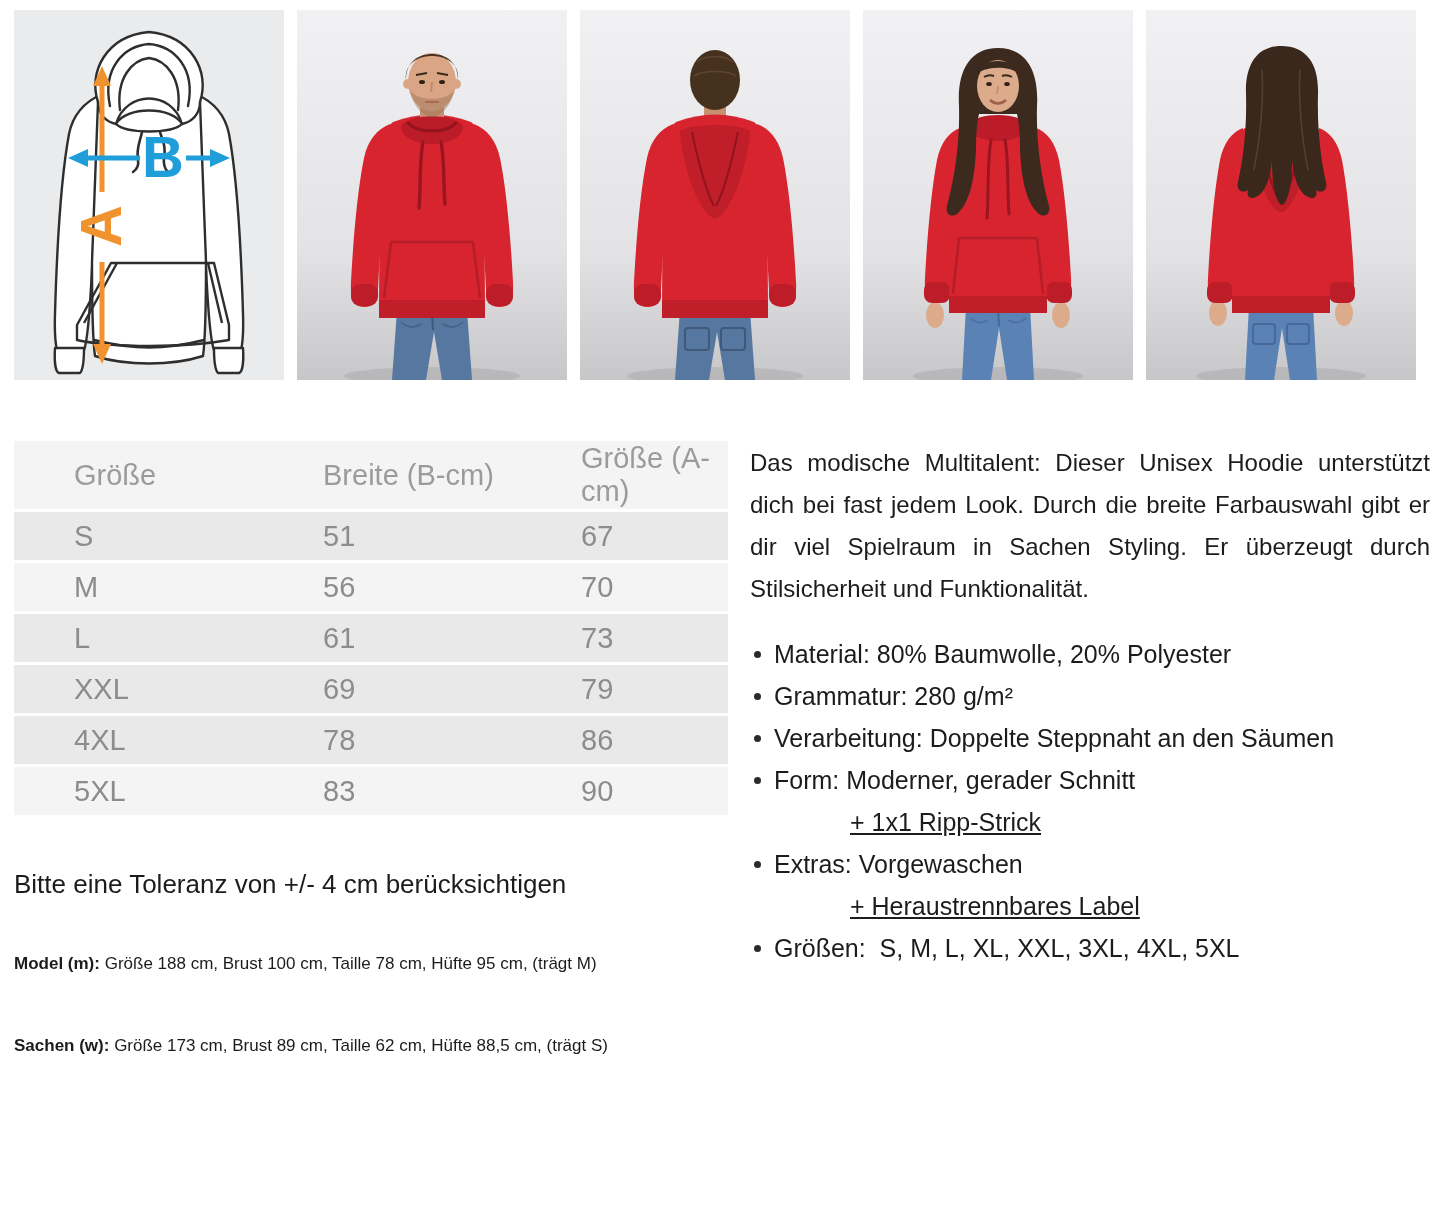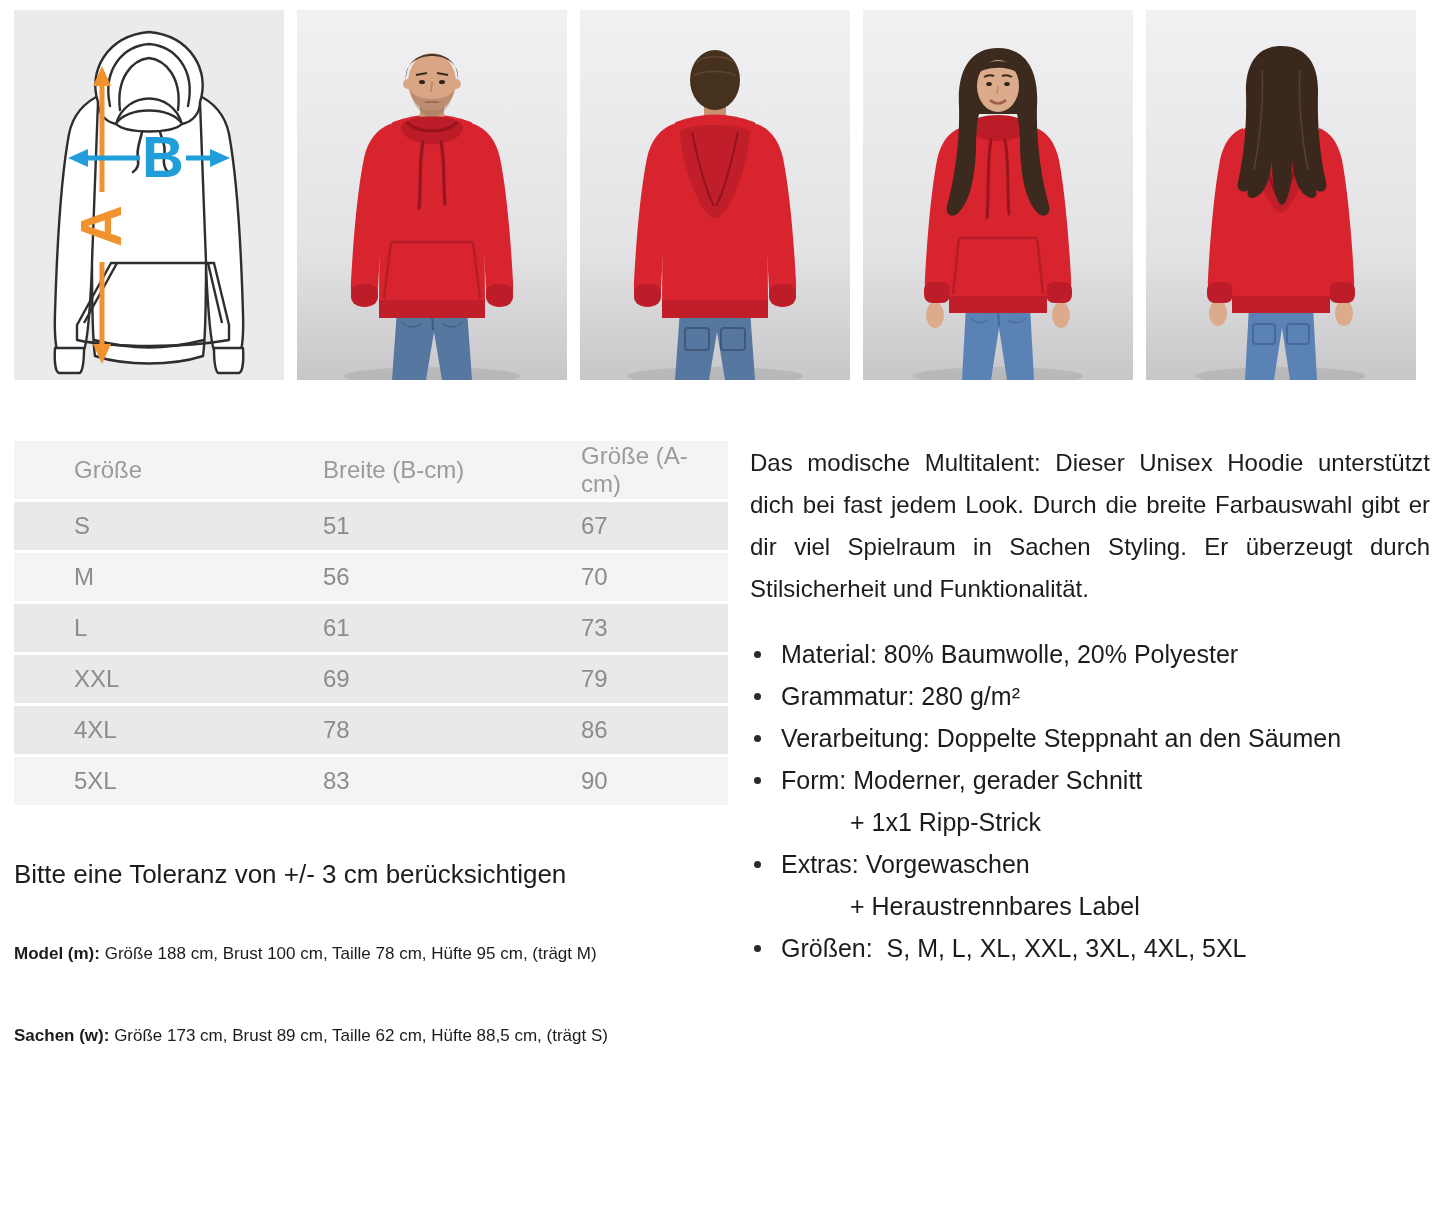--- a/index.html
+++ b/index.html
@@ -10,40 +10,40 @@
   .gallery{position:absolute;left:14px;top:10px;display:flex;gap:13px;}
   .tile{width:270px;height:370px;margin:0;flex:none;}
   .tile svg{display:block;width:270px;height:370px;}
 
   
   .content{position:absolute;left:14px;top:438px;width:1416px;display:flex;align-items:flex-start;}
   .left-col{width:714px;flex:none;}
   .right-col{width:680px;flex:none;margin-left:22px;padding-top:4px;}
 
   
-  table.size{width:714px;border-collapse:separate;border-spacing:0 3px;font-size:24px;table-layout:fixed;}
+  table.size{width:714px;border-collapse:separate;border-spacing:0 3px;font-size:29px;table-layout:fixed;}
   table.size th{font-weight:normal;color:#9b9b9b;background:#f4f4f4;text-align:left;height:46px;}
   table.size td{color:#8c8c8c;height:46px;}
   table.size tr.alt td{background:#e9e9e9;}
   table.size tr.base td{background:#f4f4f4;}
   table.size .c1{width:248px;padding-left:60px;}
   table.size .c2{width:257px;padding-left:0;}
   table.size .c3{padding-left:0;}
 
   .tolerance{margin:46px 0 0 0;font-size:26px;line-height:40px;}
   .model{margin:38px 0 0 0;font-size:17px;line-height:44px;}
   .model b{font-weight:bold;}
 
   .intro{margin:0;font-size:24px;line-height:42px;text-align:justify;}
   .features{list-style:none;margin:23px 0 0 0;padding:0;font-size:25px;line-height:42px;}
-  .features .li-row{display:flex;align-items:center;gap:7px;}
+  .features .li-row{display:flex;align-items:center;}
   .features .dot{flex:none;width:24px;position:relative;height:42px;}
   .features .dot::before{content:"";position:absolute;left:4px;top:18px;width:7px;height:7px;border-radius:50%;background:#2a2a2a;}
   .features .li-text{white-space:pre-wrap;}
-  .features .li-sub{margin-left:100px;white-space:pre-wrap;}
+  .features .li-sub{margin-left:100px;white-space:pre-wrap;text-decoration:underline;}
 </style>
 </head>
 <body>
 
 <div class="page">
 
   <div class="gallery">
 
     <figure class="tile">
       <svg viewBox="0 0 270 370">
@@ -292,21 +292,21 @@
             <td class="c3">86</td>
           </tr>
           <tr class="base">
             <td class="c1">5XL</td>
             <td class="c2">83</td>
             <td class="c3">90</td>
           </tr>
         </tbody>
       </table>
 
-      <p class="tolerance">Bitte eine Toleranz von +/- 3 cm berücksichtigen</p>
+      <p class="tolerance">Bitte eine Toleranz von +/- 4 cm berücksichtigen</p>
 
       <p class="model"><b>Model (m):</b><span> Größe 188 cm, Brust 100 cm, Taille 78 cm, Hüfte 95 cm, (trägt M)</span></p>
 
       <p class="model"><b>Sachen (w):</b><span> Größe 173 cm, Brust 89 cm, Taille 62 cm, Hüfte 88,5 cm, (trägt S)</span></p>
     </div>
 
     <div class="right-col">
       <p class="intro">Das modische Multitalent: Dieser Unisex Hoodie unterstützt dich bei fast jedem Look. Durch die breite Farbauswahl gibt er dir viel Spielraum in Sachen Styling. Er überzeugt durch Stilsicherheit und Funktionalität.</p>
 
       <ul class="features">

